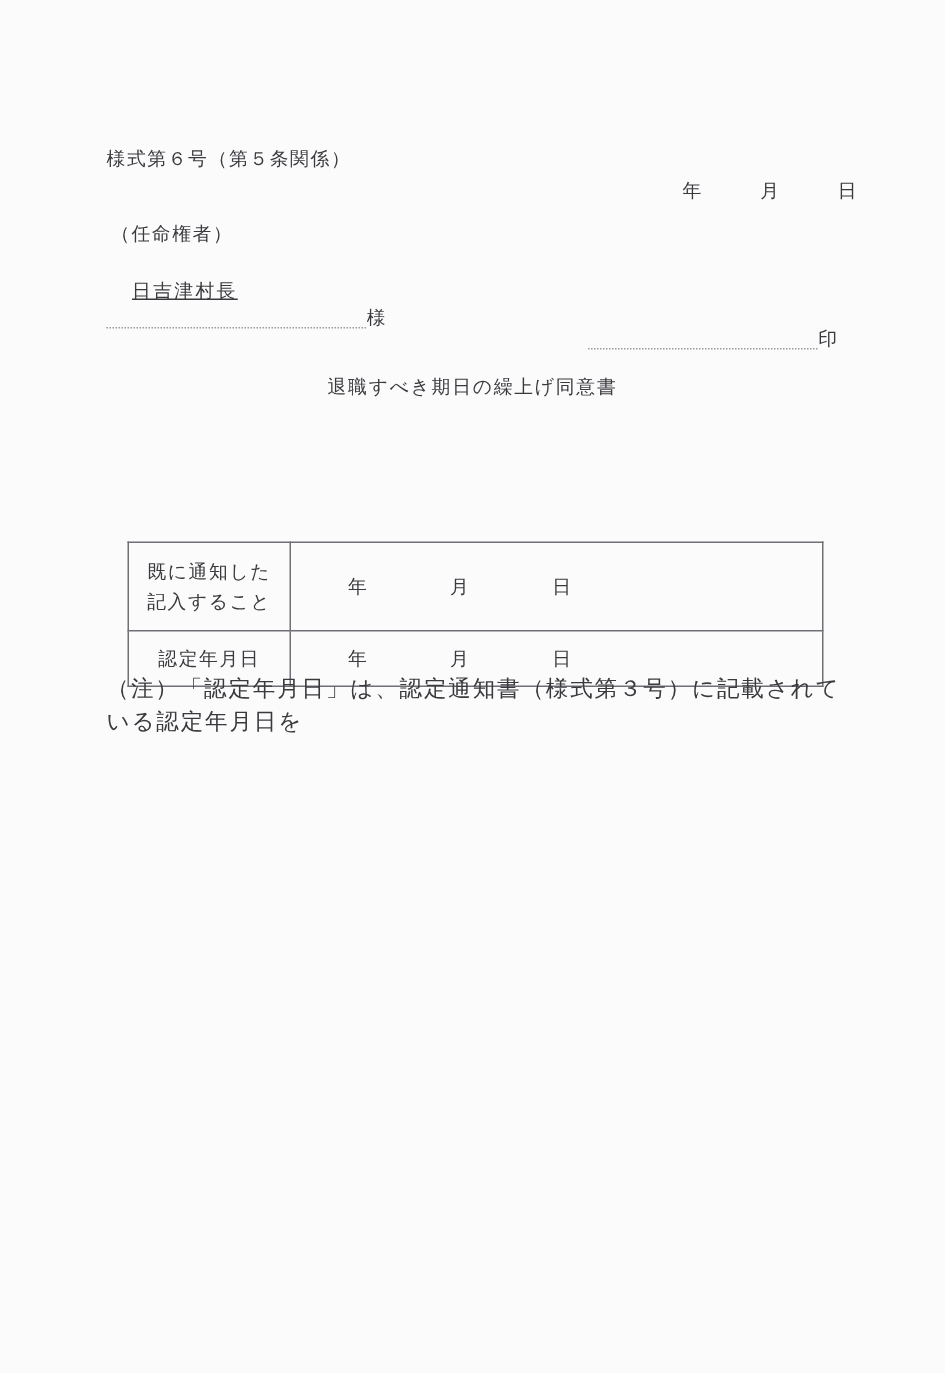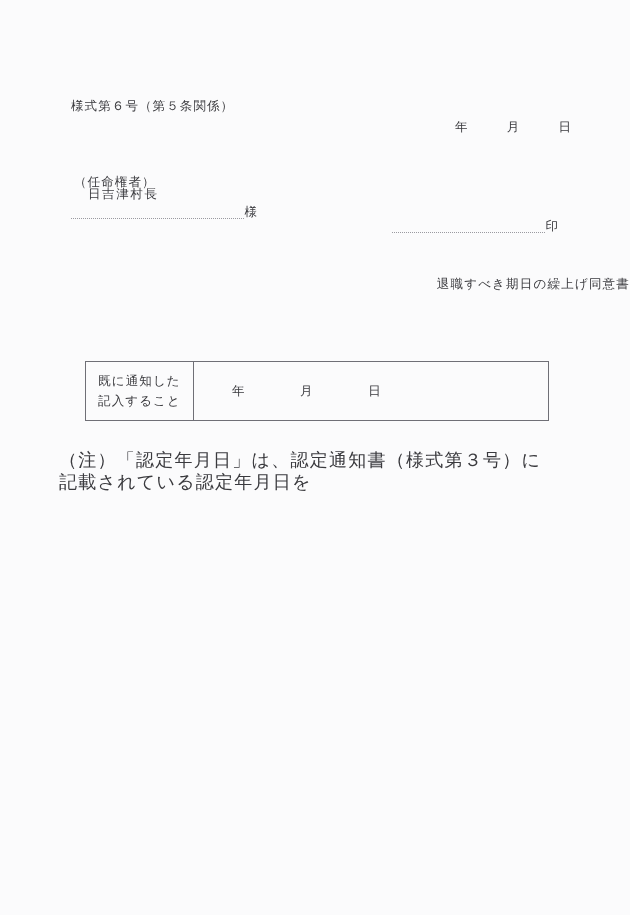--- a/index.html
+++ b/index.html
@@ -40,32 +40,33 @@
     font-size: 12.5px;
     letter-spacing: 1px;
     white-space: nowrap;
   }
   .date-blank .gap { display: inline-block; width: 30px; }
 
   
   .addressee-role {
     position: absolute;
     left: 74px;
-    top: 174px;
+    top: 148px;
     font-size: 12.5px;
     letter-spacing: 1.1px;
     white-space: nowrap;
   }
   .addressee-name {
     position: absolute;
     left: 88px;
     top: 186px;
     font-size: 12.5px;
     letter-spacing: 1.6px;
     white-space: nowrap;
+    text-decoration: underline;
   }
   .addressee-line {
     position: absolute;
     left: 71px;
     top: 204px;
     width: 186px;
     display: flex;
     align-items: flex-end;
     white-space: nowrap;
   }
@@ -100,23 +101,23 @@
     font-size: 12.5px;
     margin-left: 1px;
     line-height: 1;
     padding-bottom: 1px;
   }
 
   
   .doc-title {
     position: absolute;
     left: 0;
-    top: 276px;
+    top: 250px;
     width: 630px;
-    text-align: right;
+    text-align: center;
     font-size: 12.5px;
     letter-spacing: 1.2px;
   }
 
   
   .body-text {
     position: absolute;
     left: 71px;
     top: 299px;
     width: 492px;
@@ -155,24 +156,24 @@
     padding-left: 38px;
     white-space: nowrap;
   }
   .date-table td.value .gap { display: inline-block; width: 46px; }
   .row-tall td.label { height: 48px; }
   .row-tall td.value { height: 48px; }
 
   
   .footnote {
     position: absolute;
-    left: 59px;
+    left: 71px;
     top: 449px;
     width: 500px;
-    font-size: 18px;
+    font-size: 15px;
     line-height: 22px;
     letter-spacing: 1.25px;
   }
   .footnote .ln2 { display: block; padding-left: 32px; }
 </style>
 </head>
 <body>
 
 <div class="page">
 
@@ -211,20 +212,32 @@
           <span class="lab-line">記入すること</span>
         </td>
         <td class="value">
           <span>年</span>
           <span class="gap"></span>
           <span>月</span>
           <span class="gap"></span>
           <span>日</span>
         </td>
       </tr>
+      <tr>
+        <td class="label">
+          <span class="lab-line">認定年月日</span>
+        </td>
+        <td class="value">
+          <span>年</span>
+          <span class="gap"></span>
+          <span>月</span>
+          <span class="gap"></span>
+          <span>日</span>
+        </td>
+      </tr>
     </tbody>
   </table>
 
   <div class="footnote">
     <span>（注）「認定年月日」は、認定通知書（様式第３号）に記載されている認定年月日を</span>
   </div>
 
 </div>
 
 </body></html>

